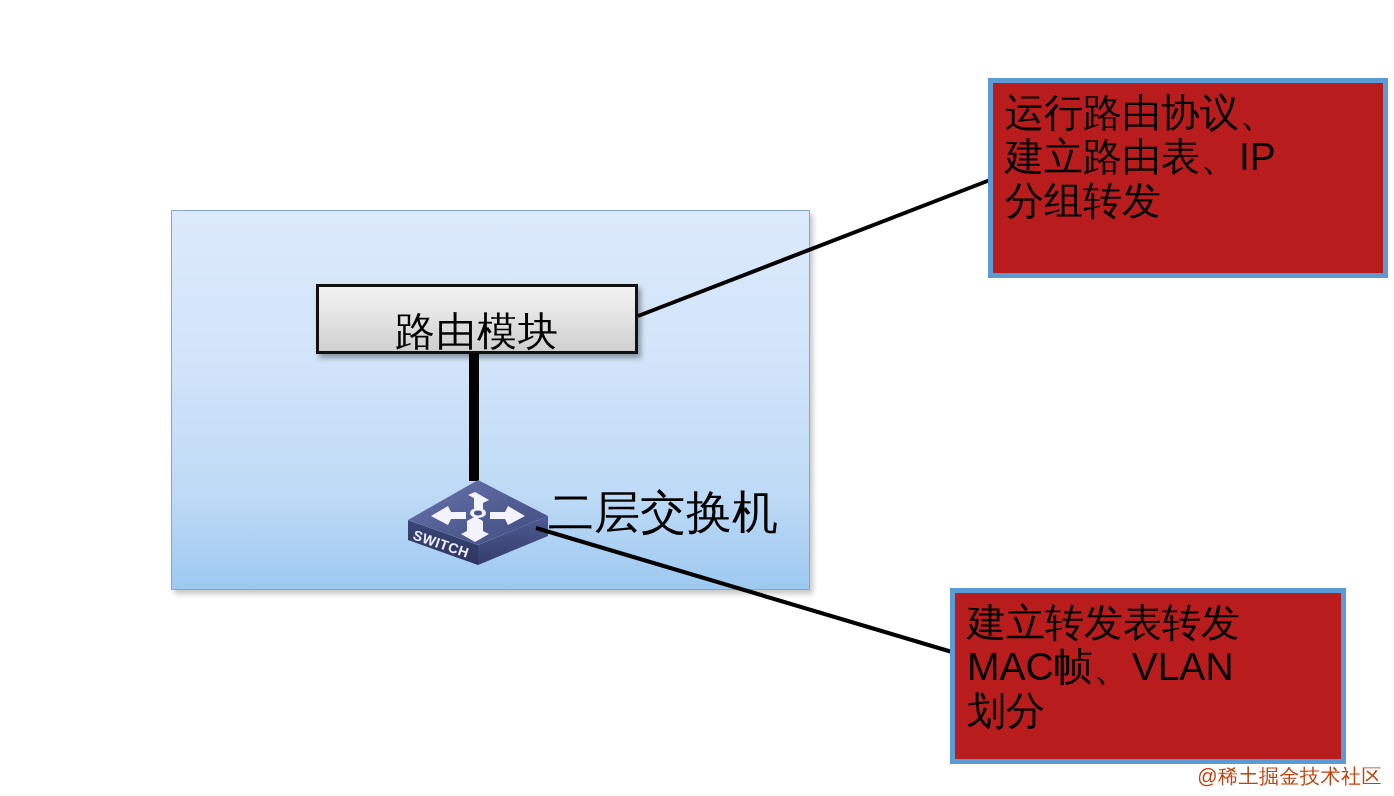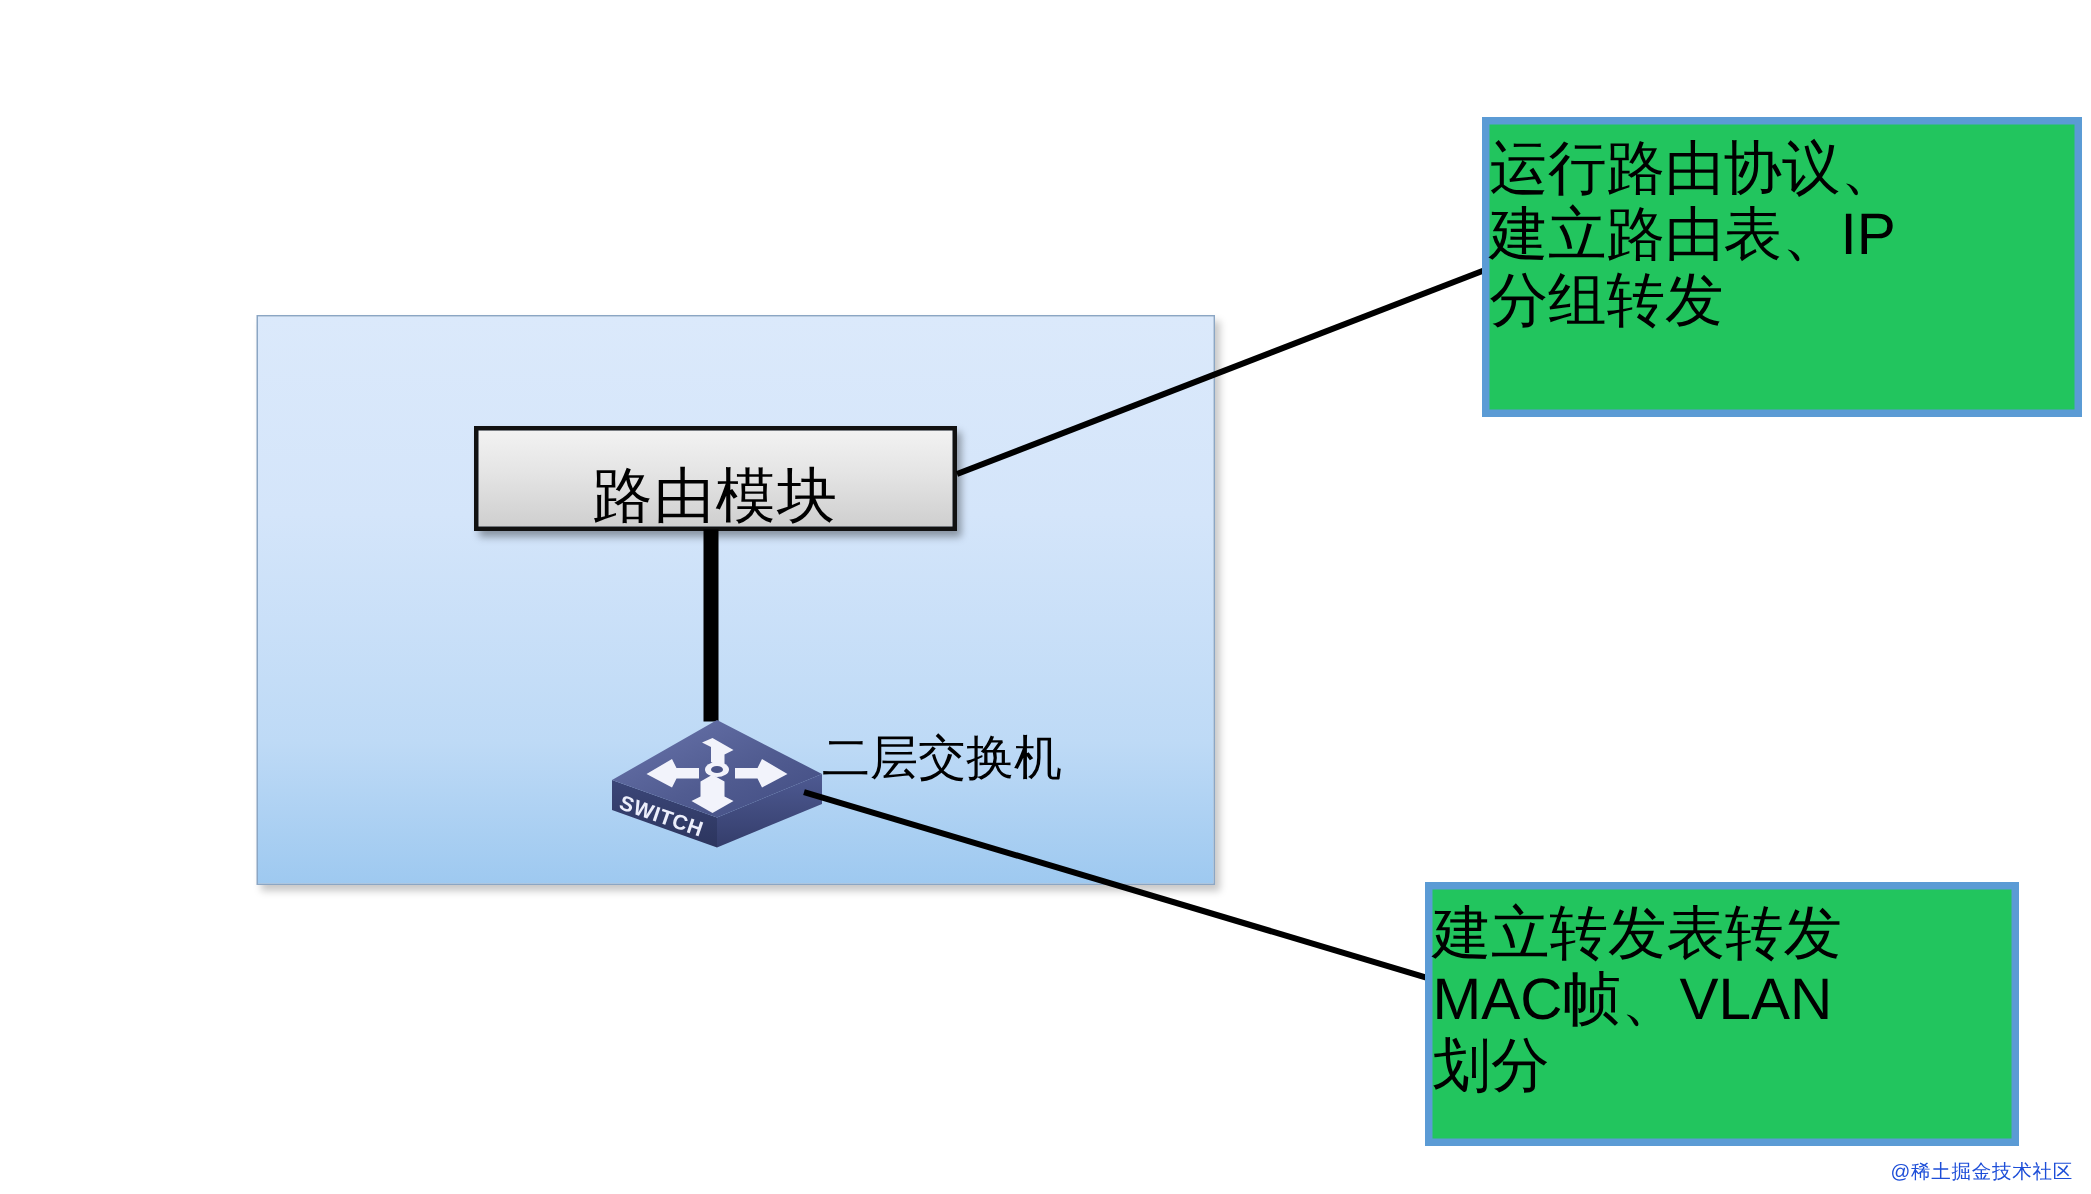--- a/index.html
+++ b/index.html
@@ -72,44 +72,43 @@
     width: 148px;
     height: 100px;
   }
   .switch-icon svg { display: block; }
 
   
   .switch-label {
     position: absolute;
     left: 548px;
     top: 489px;
-    font-size: 32px;
+    font-size: 46px;
     color: #000000;
     line-height: 1;
     white-space: nowrap;
-    font-family: Liberation Serif, serif;
   }
 
   
   .leaders {
     position: absolute;
     left: 0;
     top: 0;
     width: 1394px;
     height: 796px;
     pointer-events: none;
   }
 
   
   .callout {
     position: absolute;
-    background: #22c55e;
+    background: #b91c1c;
     border: 5px solid #5B9BD5;
     box-sizing: border-box;
-    padding: 8px 14px 10px 0;
+    padding: 8px 14px 10px 12px;
   }
   .callout .callout-text {
     font-size: 39px;
     line-height: 1.13;
     color: #000000;
     display: block;
     white-space: pre-line;
   }
   #callout-top {
     left: 988px;
@@ -122,22 +121,22 @@
     top: 588px;
     width: 396px;
     height: 176px;
   }
 
   
   .watermark {
     position: absolute;
     right: 12px;
     bottom: 6px;
-    font-size: 13px;
-    color: #1d4ed8;
+    font-size: 20px;
+    color: #c2410c;
     letter-spacing: 0.5px;
     white-space: nowrap;
   }
 </style>
 </head>
 <body>
 
 <div id="stage">
 
   <div class="device-panel"></div>

